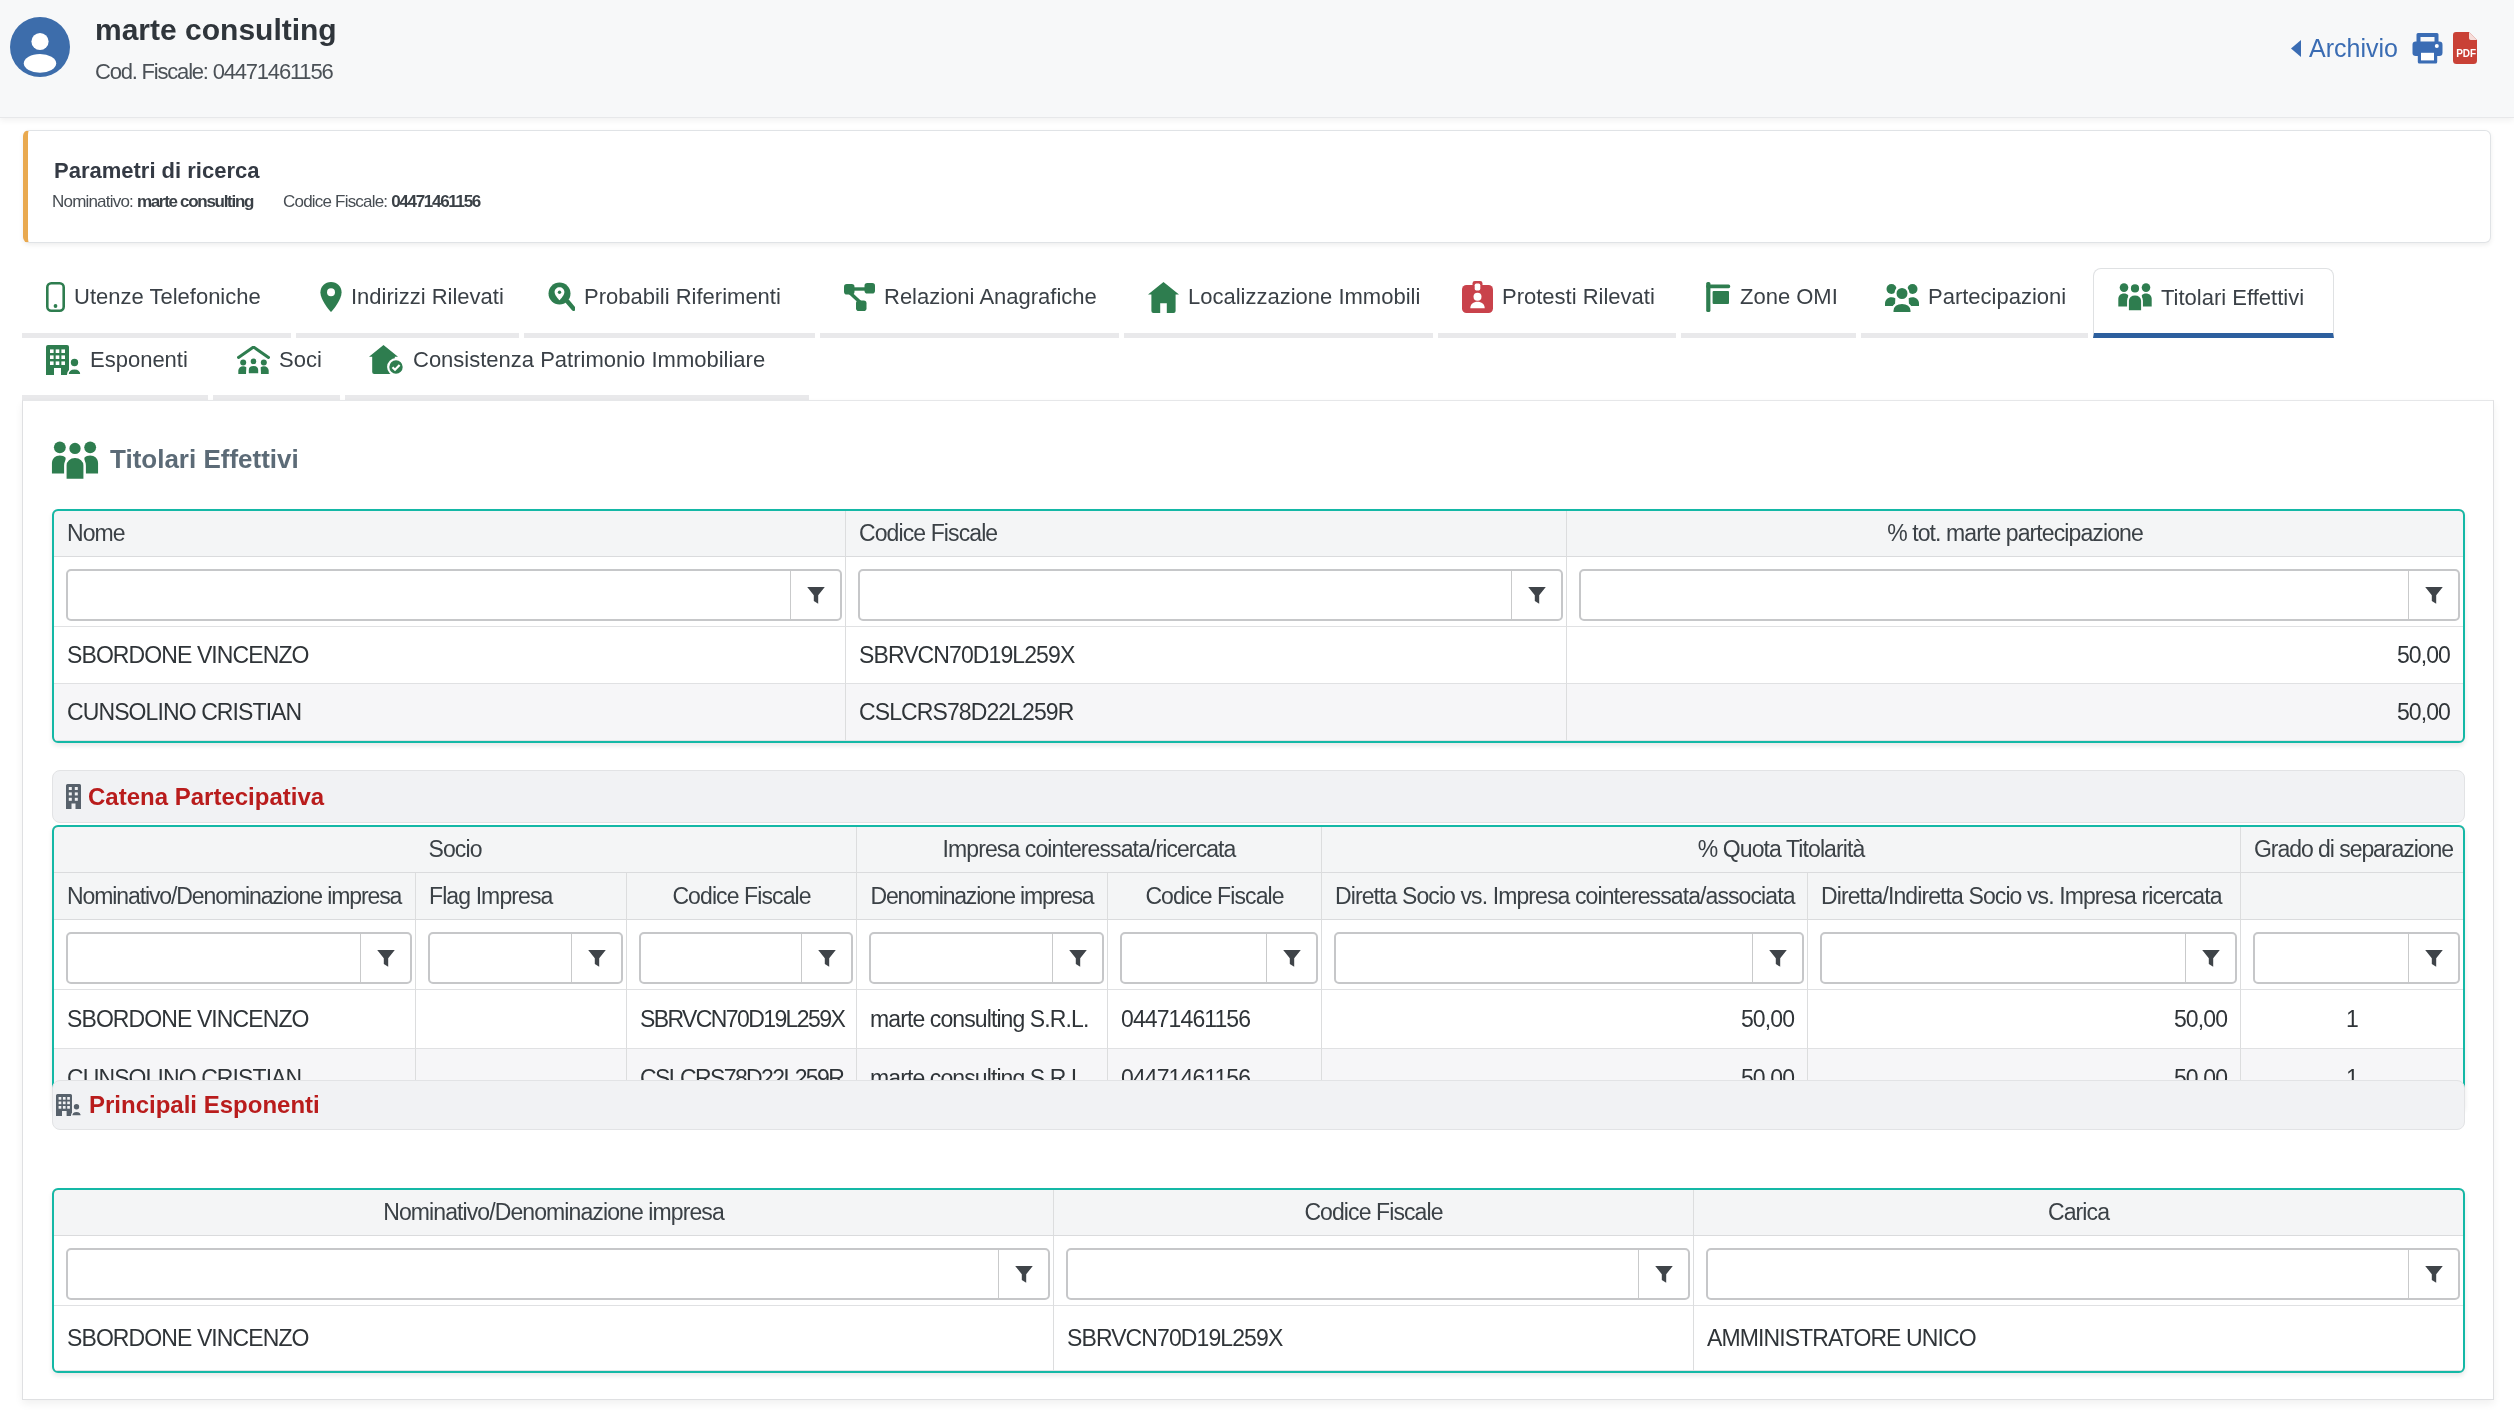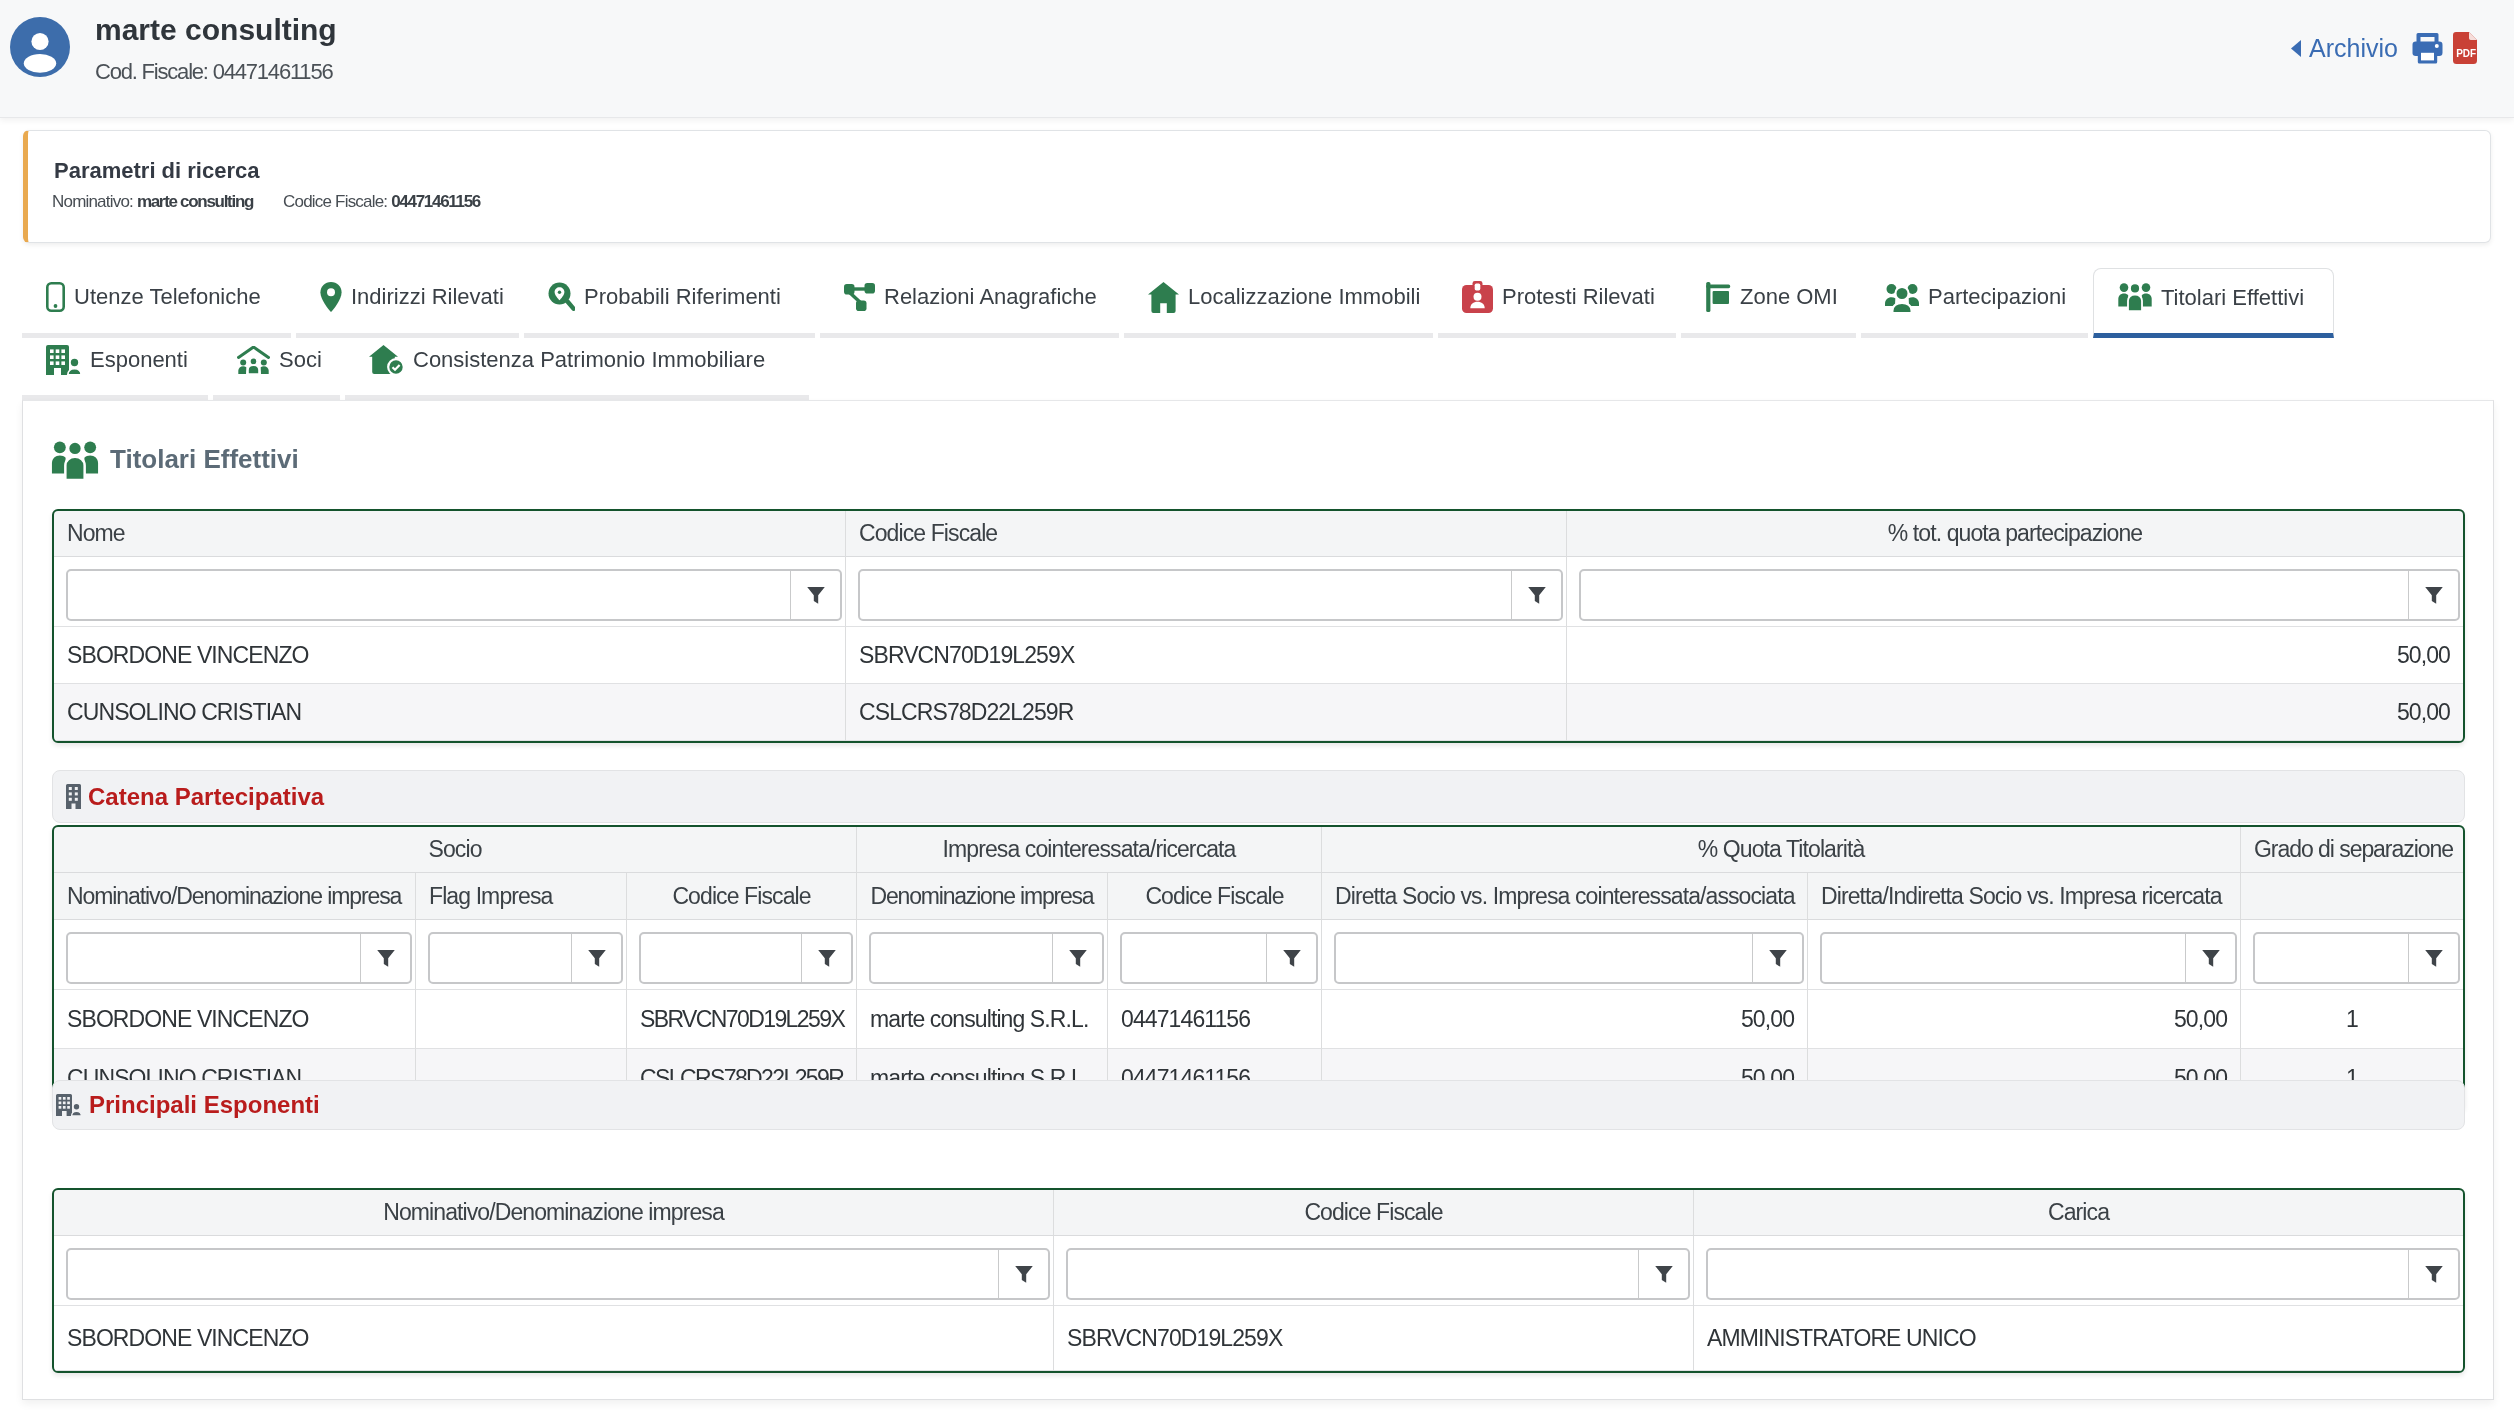--- a/index.html
+++ b/index.html
@@ -21,21 +21,21 @@
 .tabrow{position:absolute;left:22px;display:flex;gap:5px}
 .tab{height:70px;border-bottom:5px solid #e9e9eb;display:flex;align-items:center;justify-content:flex-start;padding:0 0 7px 24px;gap:9px;font-size:22px;color:#3a4046;white-space:nowrap}
 .tab.active{background:#fff;border:1px solid #dfe1e3;border-bottom:5px solid #2d5f9e;border-radius:8px 8px 0 0}
 .tabrow2 .tab{height:64px;padding-bottom:11px}
 
 .panel{position:absolute;left:22px;top:400px;width:2472px;height:1000px;background:#fff;border:1px solid #dfe0e2;border-top:1px solid #e6e7e9;box-shadow:0 4px 8px rgba(0,0,0,.06)}
 .h2{position:absolute;left:50px;top:438px;display:flex;align-items:center;gap:10px;font-size:26px;font-weight:600;color:#5c6b77}
 
 .bar{position:absolute;left:52px;width:2413px;background:#f1f2f4;border:1px solid #e2e3e5;border-radius:8px;display:flex;align-items:center;gap:7px;padding-left:13px;color:#b91c1c;font-weight:700;font-size:24px}
 
-.tbl{position:absolute;left:52px;width:2413px;border:2px solid #14532d;border-radius:6px;background:#14532d;box-shadow:0 3px 5px rgba(0,0,0,.09);overflow:hidden}
+.tbl{position:absolute;left:52px;width:2413px;border:2px solid #14b8a6;border-radius:6px;background:#14532d;box-shadow:0 3px 5px rgba(0,0,0,.09);overflow:hidden}
 table{border-collapse:separate;border-spacing:0;table-layout:fixed;width:100%}
 th,td{font-size:23px;font-weight:400;overflow:hidden;white-space:nowrap;letter-spacing:-0.9px}
 th{background:#f4f5f6;color:#3b4146;height:46px;padding:0 13px;border-bottom:1px solid #dadbdd;text-align:left}
 th.c,td.c{text-align:center}
 td.r{text-align:right}
 th.bR,td.bR{border-right:1px solid #dcddde}
 td{color:#2f3438;padding:0 13px;background:#fff}
 tr.alt td{background:#f6f6f8}
 td.data{border-bottom:1px solid #e0e1e3}
 td.filter{height:70px;padding:7px 3px 0 12px;border-bottom:1px solid #e0e1e3}
@@ -181,21 +181,21 @@
 <table>
 <colgroup>
         <col style="width:792px">
         <col style="width:721px">
         <col>
       </colgroup>
 <tbody>
         <tr>
           <th class="bR">Nome</th>
           <th class="bR">Codice Fiscale</th>
-          <th class="c">% tot. quota partecipazione</th>
+          <th class="c">% tot. marte partecipazione</th>
         </tr>
 <tr>
 <td class="filter bR">
             <div class="fg">
               <div class="sp"></div>
               <div class="dv"></div>
               <div class="bt">
                 <svg width="20" height="19" viewBox="0 0 20 19">
                   <path d="M1.2 1h17.6l-6.6 8.2v8.6l-4.4-2.9V9.2L1.2 1z" fill="#3f4449"></path>
                 </svg>

